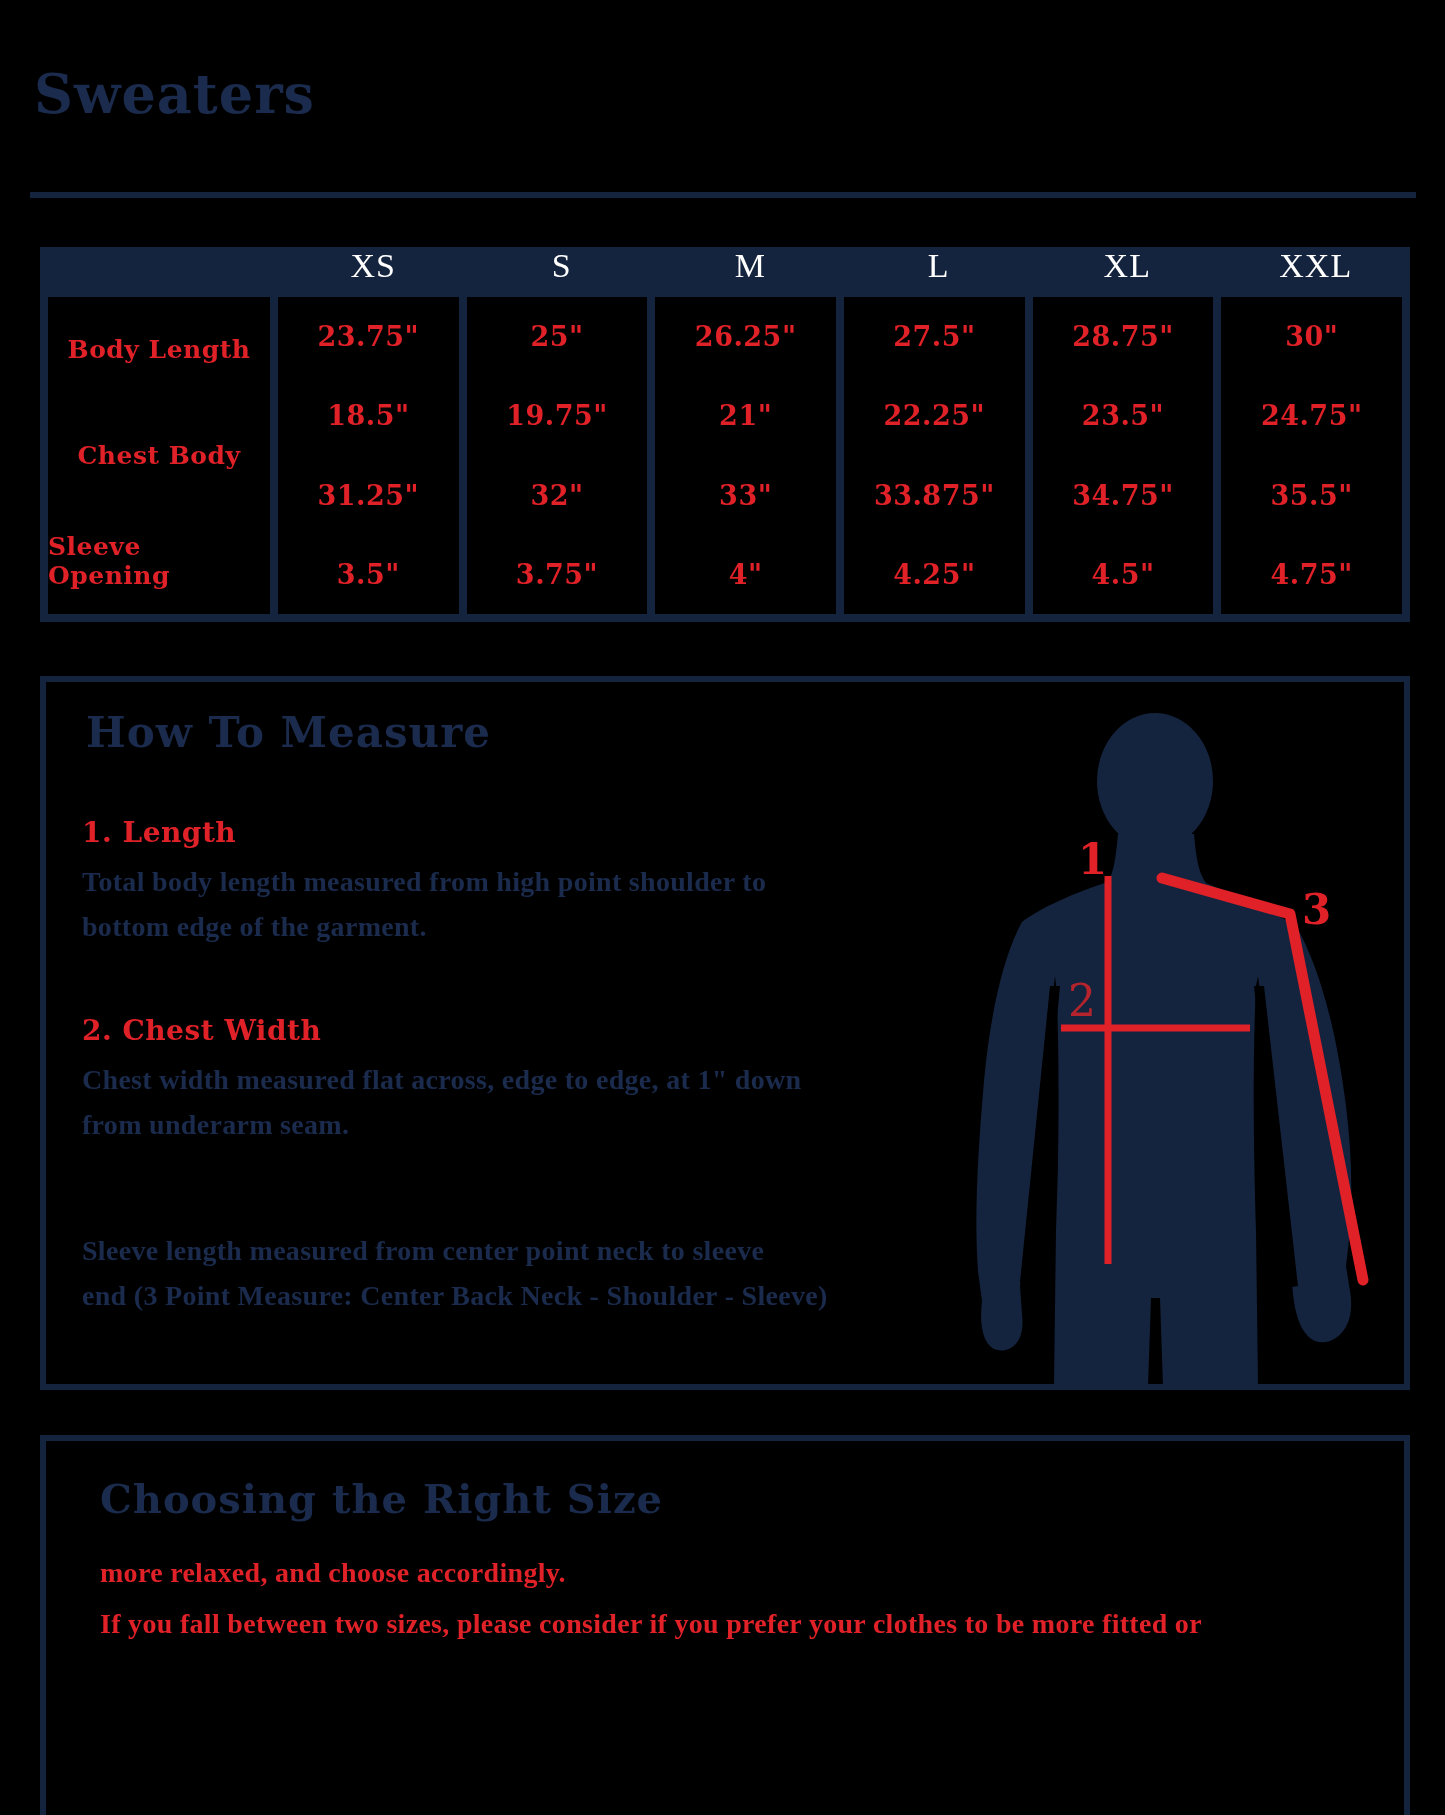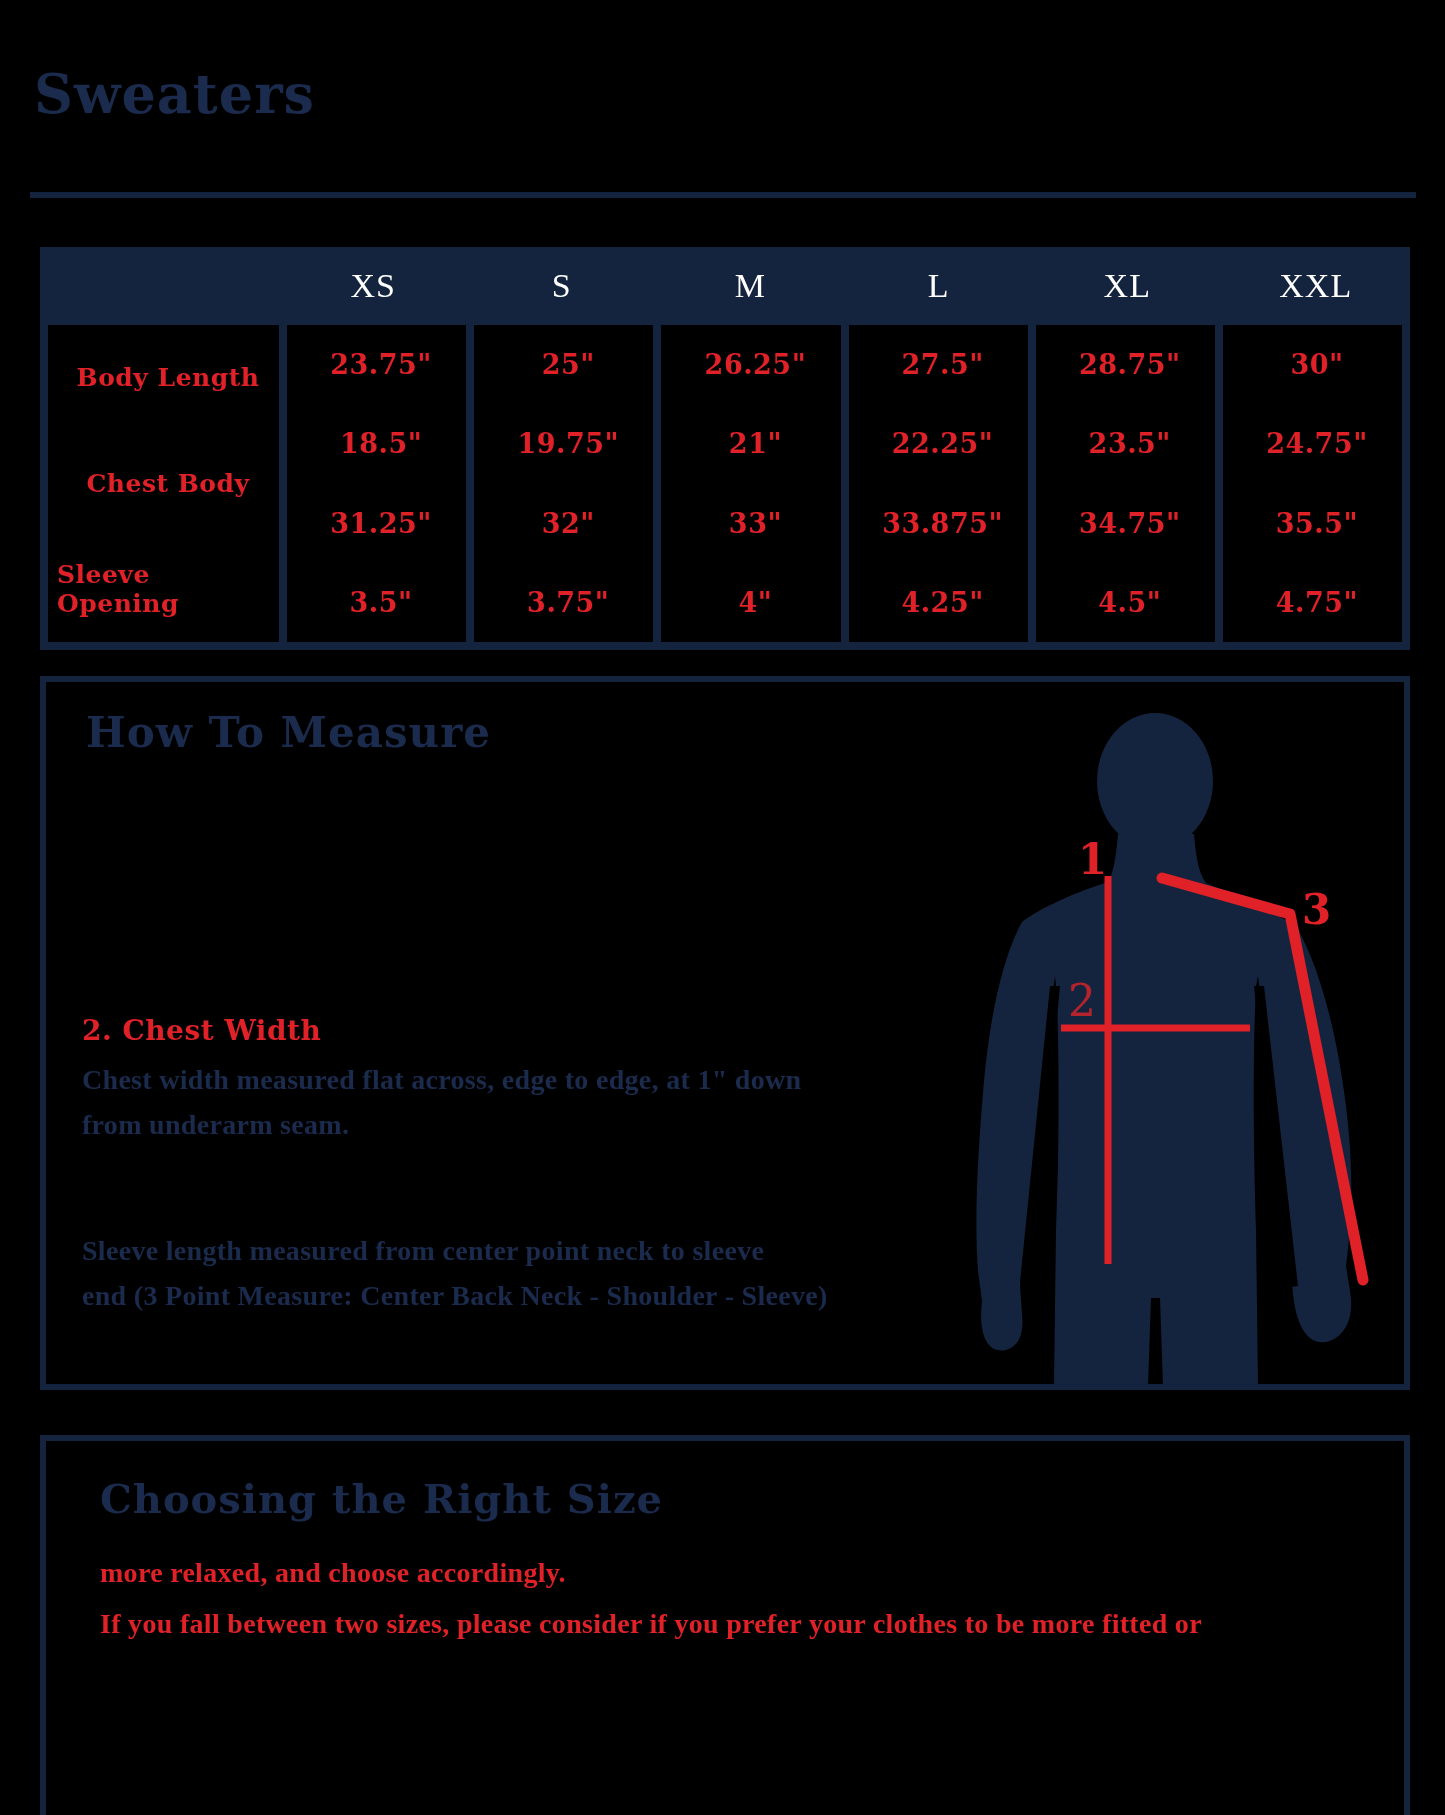--- a/index.html
+++ b/index.html
@@ -16,31 +16,31 @@
     font-family:"DejaVu Serif","Liberation Serif",serif;overflow:hidden;
   }
   .page-title{
     position:absolute;left:34px;top:62px;
     font-size:54px;font-weight:bold;color:var(--navy-text);letter-spacing:1px;
   }
   .top-rule{position:absolute;left:30px;top:192px;width:1386px;height:6px;background:var(--navy);}
 
   
   .size-chart{position:absolute;left:40px;top:247px;width:1370px;}
-  .sc-header{display:flex;height:78px;background:var(--navy);align-items:center;padding-left:9px;}
+  .sc-header{display:flex;height:50px;background:var(--navy);align-items:flex-start;padding-left:9px;}
   .sc-hspacer{width:230px;flex:none;}
   .sc-hcell{
     flex:1;text-align:center;color:var(--white);
     font-family:"Liberation Serif",serif;font-size:34px;font-weight:400;letter-spacing:1px;
   }
   .sc-body{
     display:flex;height:325px;box-sizing:border-box;
     border:8px solid var(--navy);border-top:none;background:var(--bg);
   }
-  .sc-col{flex:1;display:flex;flex-direction:column;border-left:8px solid var(--navy);padding-left:9px;}
+  .sc-col{flex:1;display:flex;flex-direction:column;border-left:8px solid var(--navy);}
   .sc-col.sc-labels{flex:none;width:222px;border-left:none;}
   .sc-cell{
     flex:1;display:flex;align-items:center;justify-content:center;
     color:var(--red);font-weight:bold;font-size:27px;letter-spacing:0.5px;
   }
   .sc-cell.sc-rowlabel{font-size:25px;}
 
   
   .htm-box{
     position:absolute;left:40px;top:676px;width:1370px;height:714px;
@@ -135,20 +135,25 @@
           <div class="sc-cell sc-value">24.75"</div>
           <div class="sc-cell sc-value">35.5"</div>
           <div class="sc-cell sc-value">4.75"</div>
         </div>
       </div>
   </div>
 
   <div class="htm-box">
     <div class="htm-heading">How To Measure</div>
 
+    <div class="htm-section s1">
+      <div class="htm-sec-title">1. Length</div>
+      <div class="htm-line">Total body length measured from high point shoulder to</div>
+      <div class="htm-line">bottom edge of the garment.</div>
+    </div>
 
     <div class="htm-section s2">
       <div class="htm-sec-title">2. Chest Width</div>
       <div class="htm-line">Chest width measured flat across, edge to edge, at 1" down</div>
       <div class="htm-line">from underarm seam.</div>
     </div>
 
     <div class="htm-section s3">
       <div class="htm-line">Sleeve length measured from center point neck to sleeve</div>
       <div class="htm-line">end (3 Point Measure: Center Back Neck - Shoulder - Sleeve)</div>

